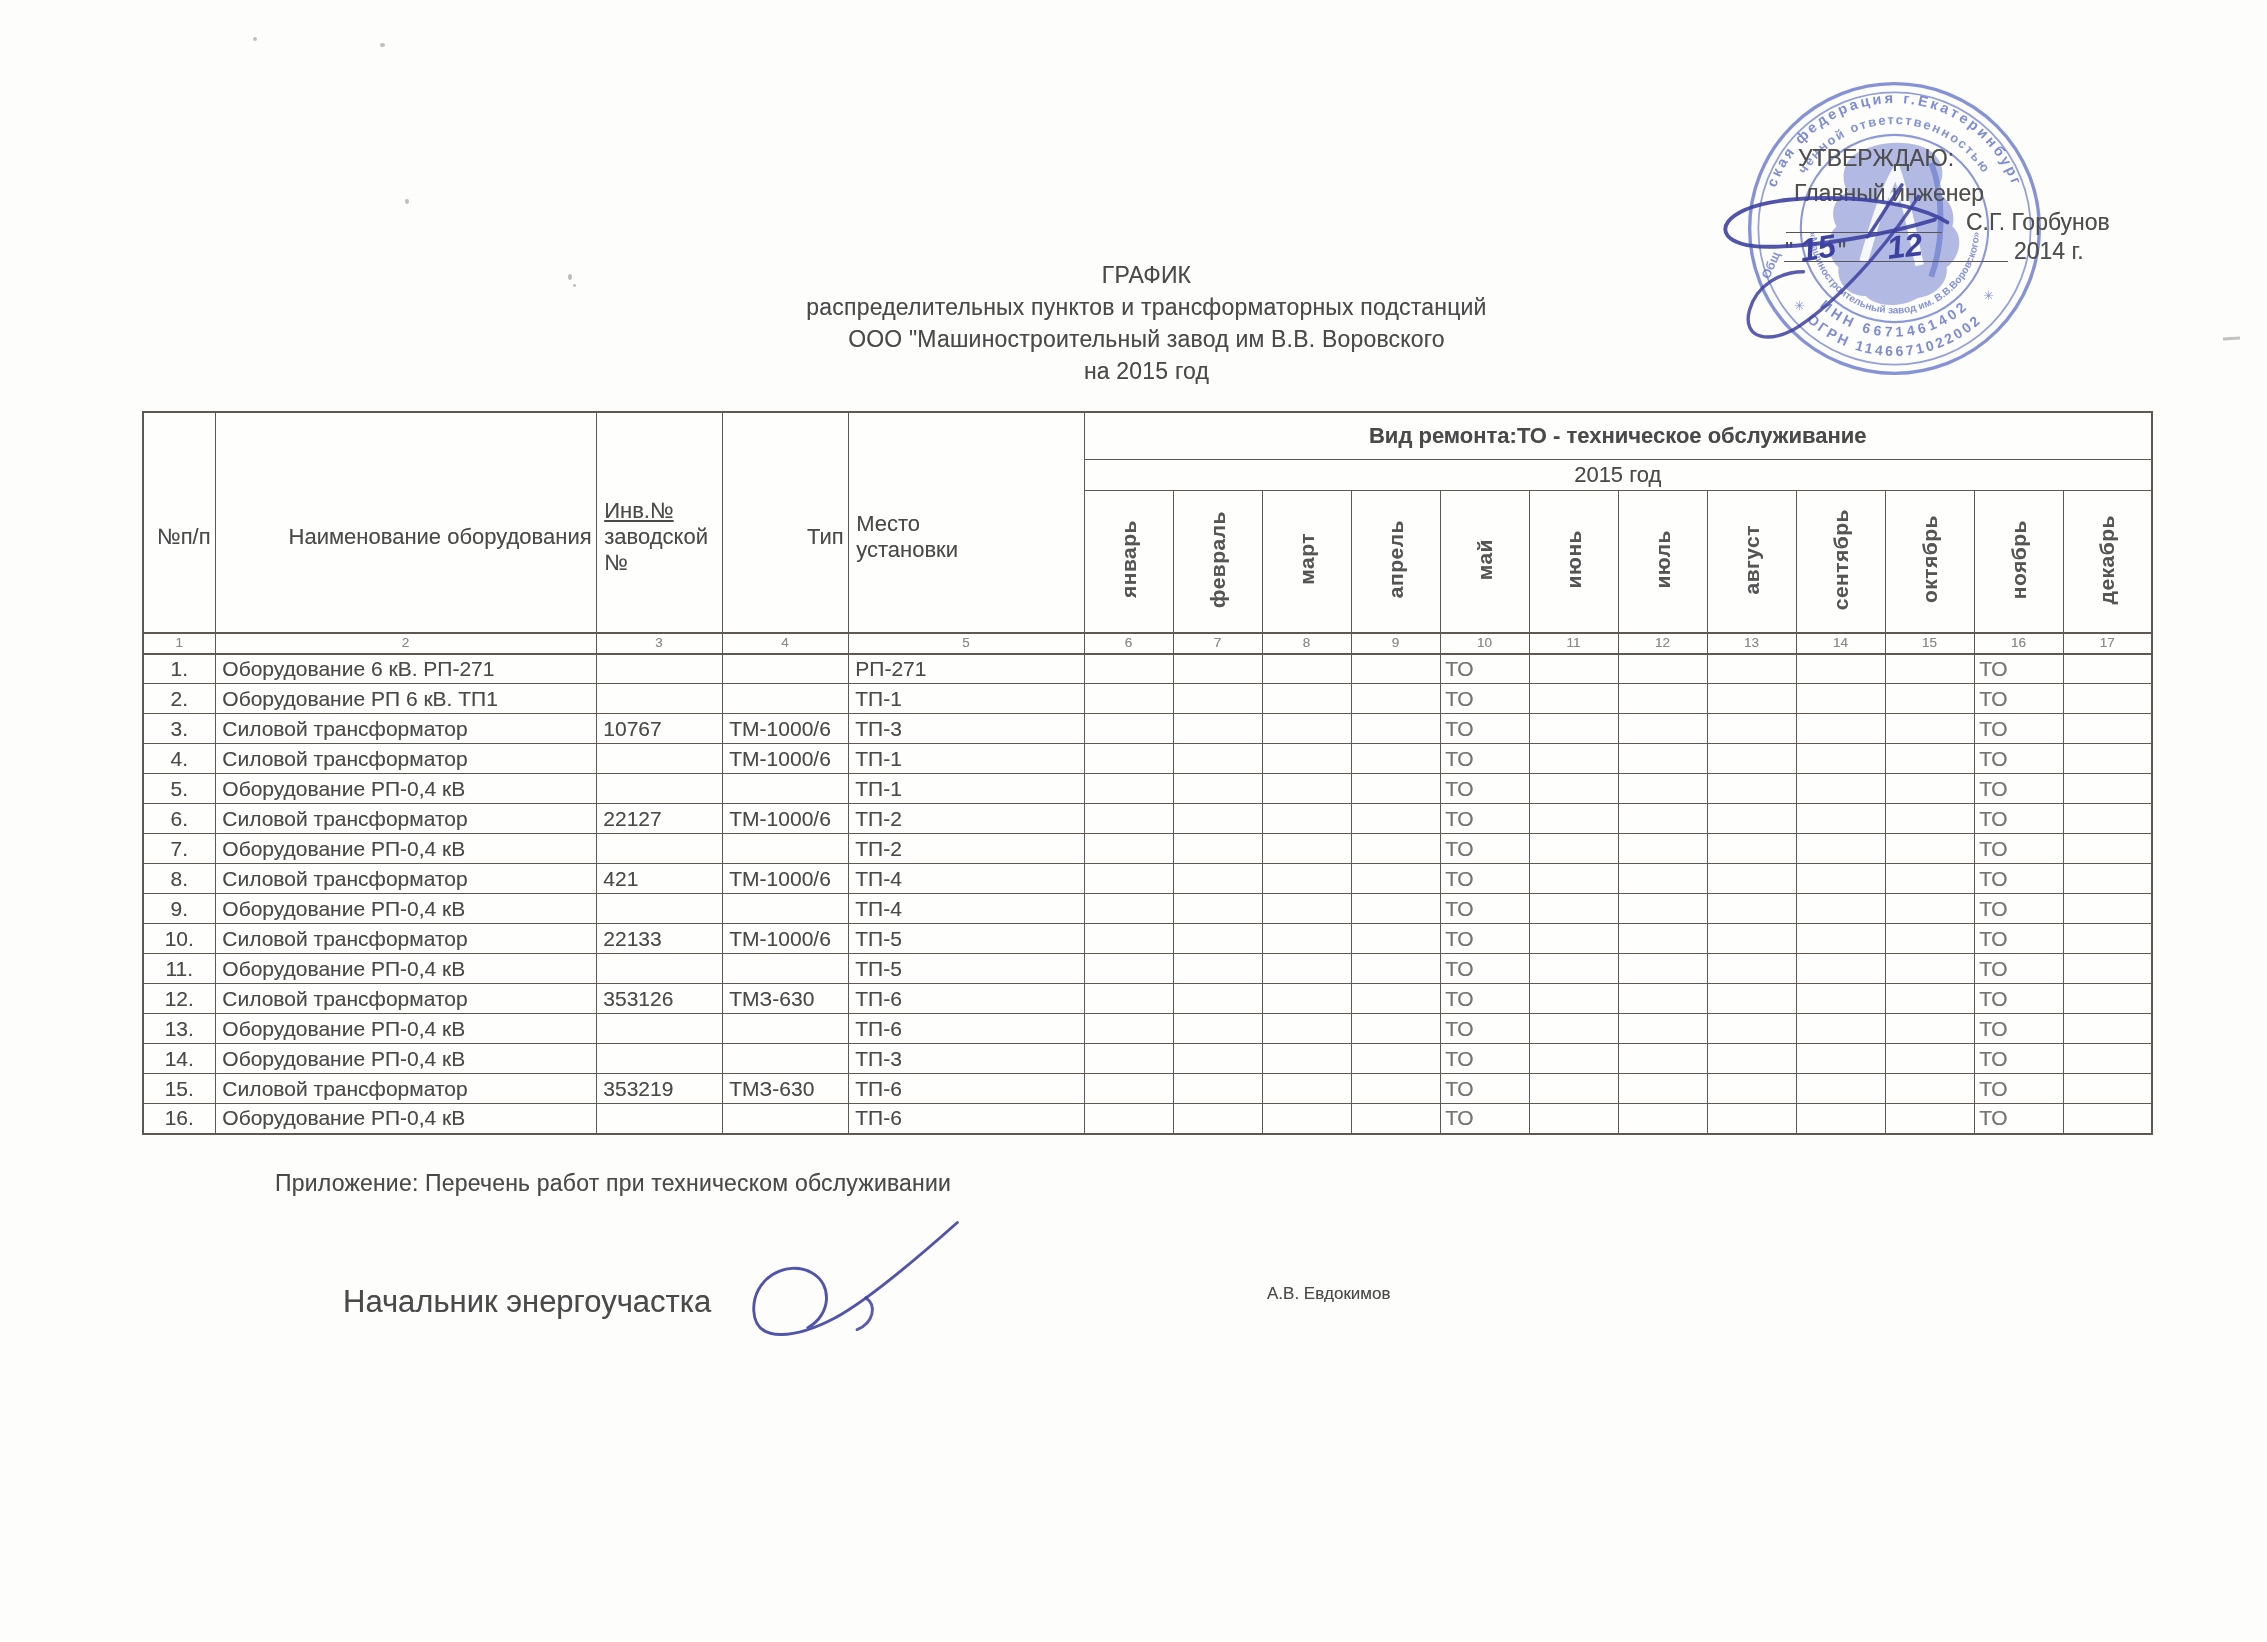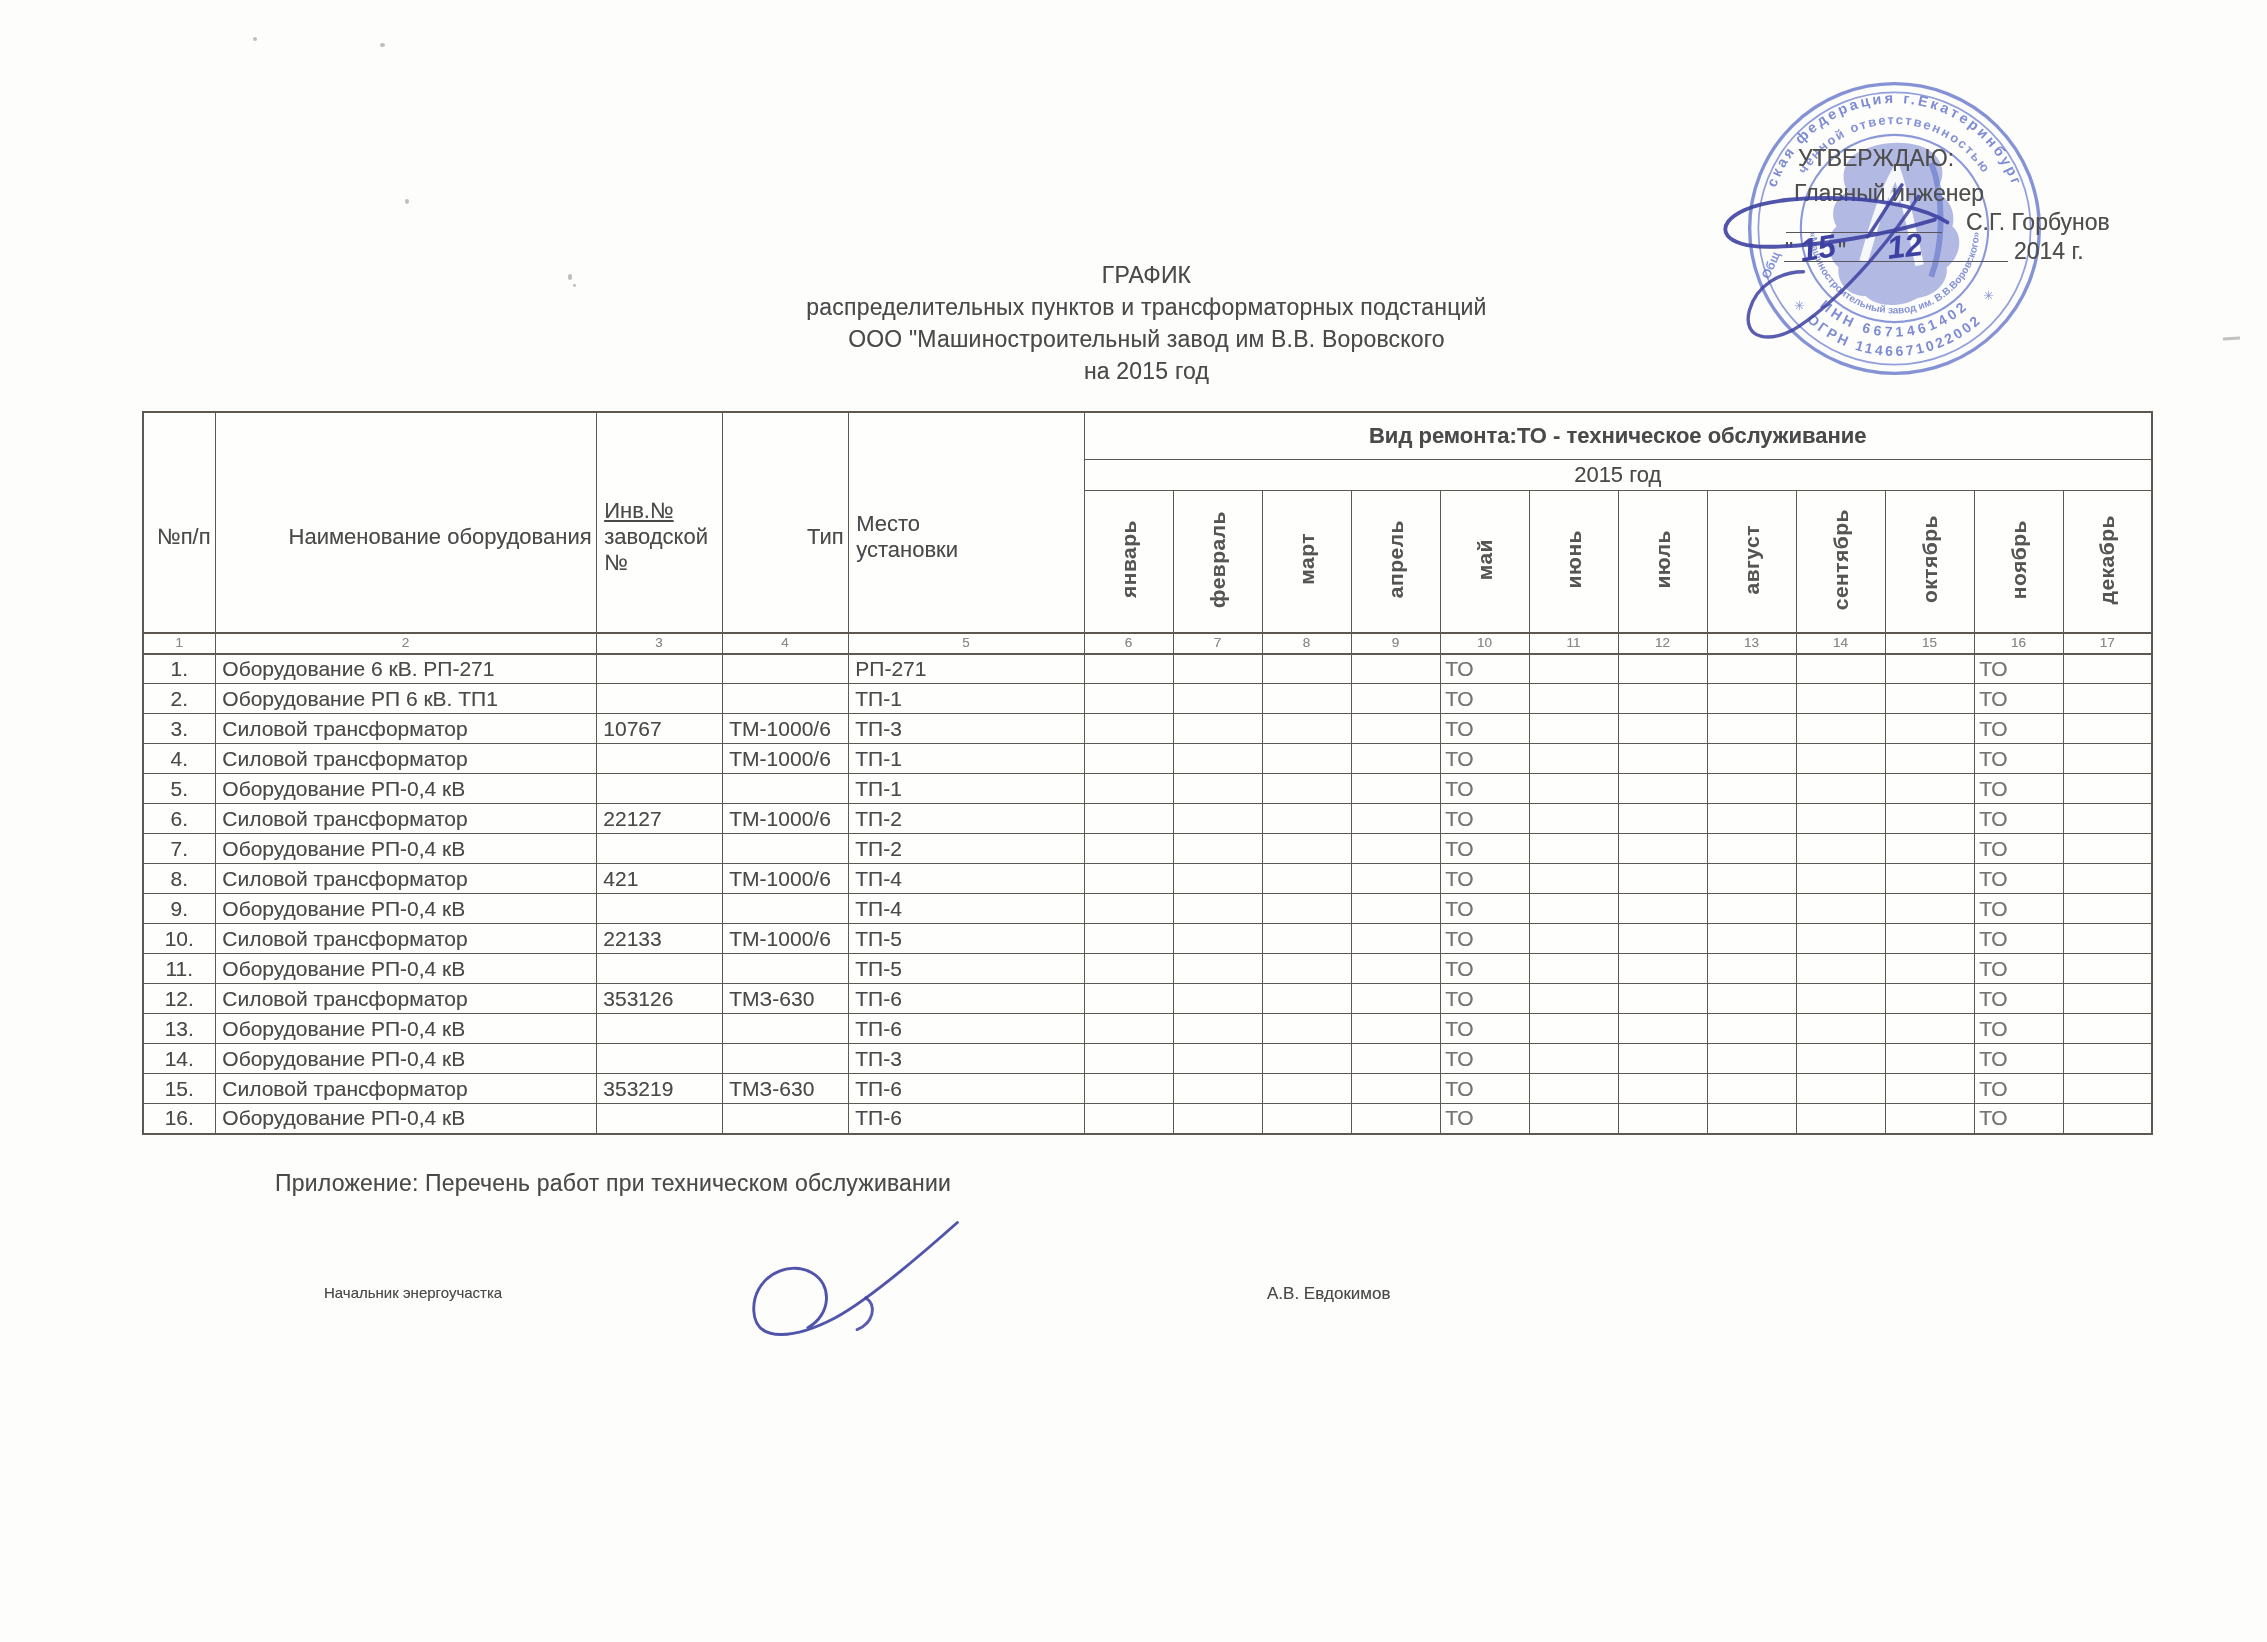--- a/index.html
+++ b/index.html
@@ -62,21 +62,21 @@
     font-size:13.5px;color:#8a8a8a;text-align:center;padding:0;
     border-top-width:2.9px;border-bottom-width:2.9px;line-height:17.4px;
   }
   tbody tr{height:30px;}
   tbody td{font-size:21px;vertical-align:middle;white-space:nowrap;}
   td.c-num{text-align:center;padding:0 1.9px;}
   td.c-name,td.c-inv,td.c-type,td.c-place{text-align:left;padding-left:6.8px;}
   td.c-month{text-align:left;padding-left:4.8px;color:#757575;}
   
   .appendix{left:275px;top:1170px;font-size:23px;letter-spacing:0.2px;text-shadow:0 0 0.6px rgba(90,90,90,.45);}
-  .sign-title{left:324px;top:1284px;font-size:15px;text-shadow:0 0 0.6px rgba(90,90,90,.45);}
+  .sign-title{left:343px;top:1284px;font-size:31px;text-shadow:0 0 0.6px rgba(90,90,90,.45);}
   .sign-name{left:1267px;top:1284px;font-size:17px;text-shadow:0 0 0.6px rgba(90,90,90,.45);}
   
   .speck{position:absolute;background:#8a8a8a;border-radius:50%;opacity:.55;}
 </style>
 </head>
 <body>
 
 <div class="page">
 
   <div class="speck abs" style="left:253px;top:37px;width:3.9px;height:3.9px;"></div>

